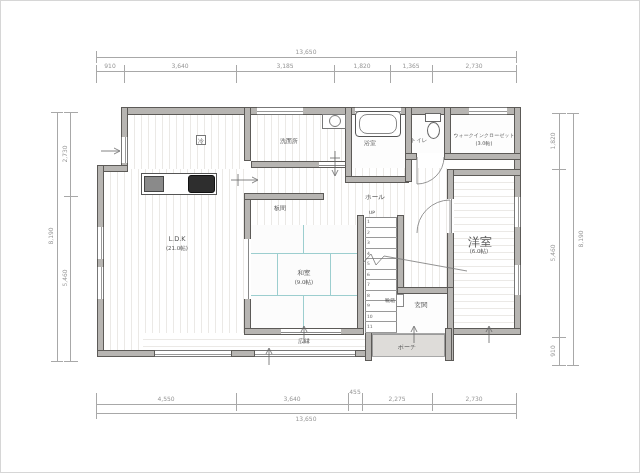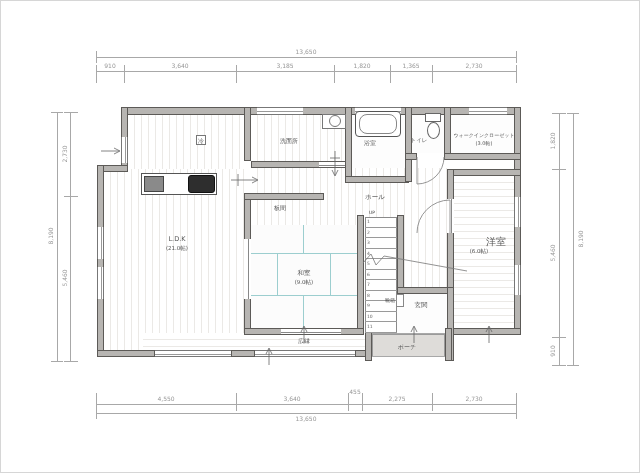--- a/index.html
+++ b/index.html
@@ -187,21 +187,21 @@
   <div class="rlab" style="left:369px;top:142px;font-size:6px;">浴室</div>
   <div class="rlab" style="left:418px;top:139px;font-size:5.5px;">トイレ</div>
   <div class="rlab" style="left:483px;top:134px;font-size:5px;">ウォークインクローゼット</div>
   <div class="rlab" style="left:483px;top:142px;font-size:5px;">(3.0帖)</div>
   <div class="rlab" style="left:374px;top:196px;font-size:6.5px;">ホール</div>
   <div class="rlab" style="left:279px;top:207px;font-size:6px;">板間</div>
   <div class="rlab" style="left:176px;top:238px;font-size:6.5px;">L.D.K</div>
   <div class="rlab" style="left:176px;top:247px;font-size:5.5px;">(21.0帖)</div>
   <div class="rlab" style="left:303px;top:272px;font-size:6.5px;">和室</div>
   <div class="rlab" style="left:303px;top:281px;font-size:5.5px;">(9.0帖)</div>
-  <div class="rlab" style="left:495px;top:241px;font-size:10px;">洋室</div>
+  <div class="rlab" style="left:479px;top:241px;font-size:12px;">洋室</div>
   <div class="rlab" style="left:478px;top:250px;font-size:5.5px;">(6.0帖)</div>
   <div class="rlab" style="left:420px;top:304px;font-size:6.5px;">玄関</div>
   <div class="rlab" style="left:389px;top:299px;font-size:5px;">靴箱</div>
   <div class="rlab" style="left:406px;top:346px;font-size:6px;">ポーチ</div>
   <div class="rlab" style="left:303px;top:340px;font-size:6px;">広縁</div>
 
   <div class="tline" style="left:95px;top:56px;width:420px;height:1px;"></div>
   <div class="tline" style="left:95px;top:50px;width:1px;height:12px;"></div>
   <div class="tline" style="left:515px;top:50px;width:1px;height:12px;"></div>
   <div class="dim-h" style="left:305px;top:47px;">13,650</div>

